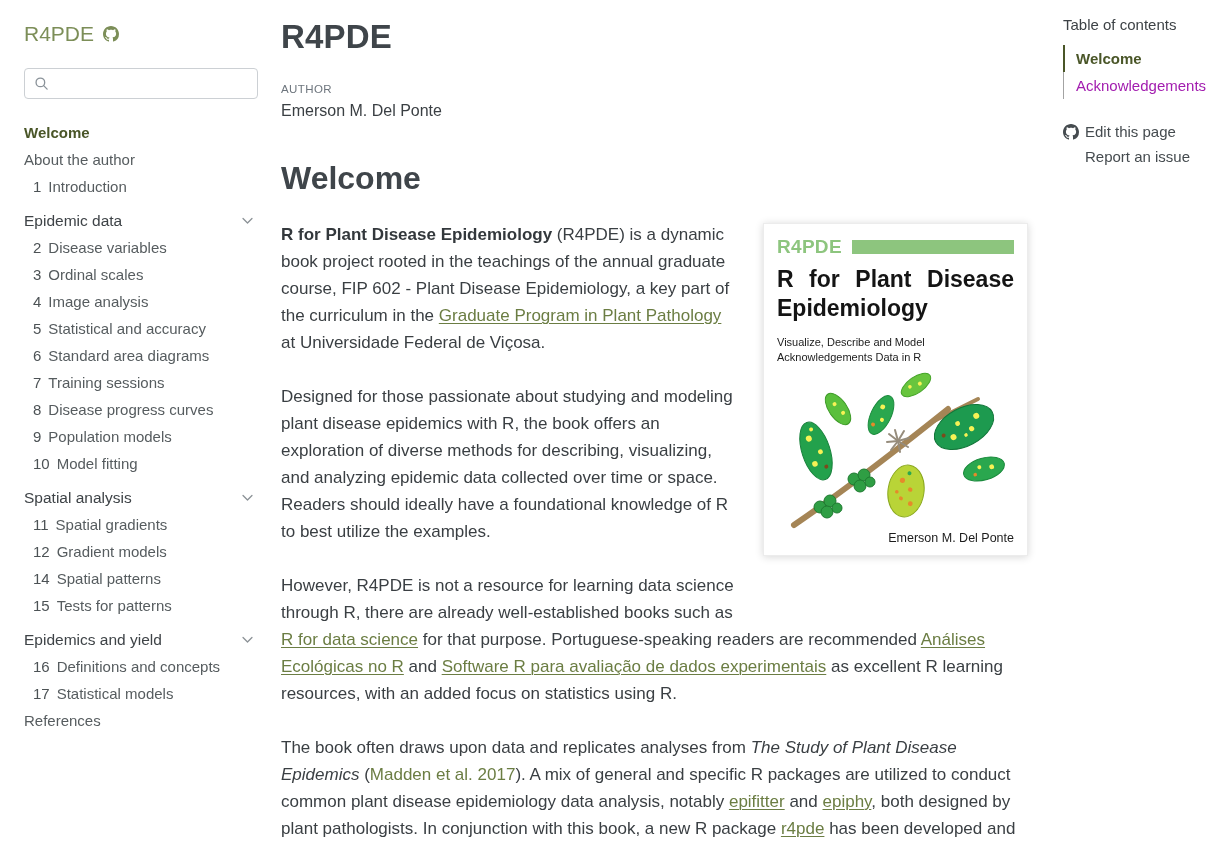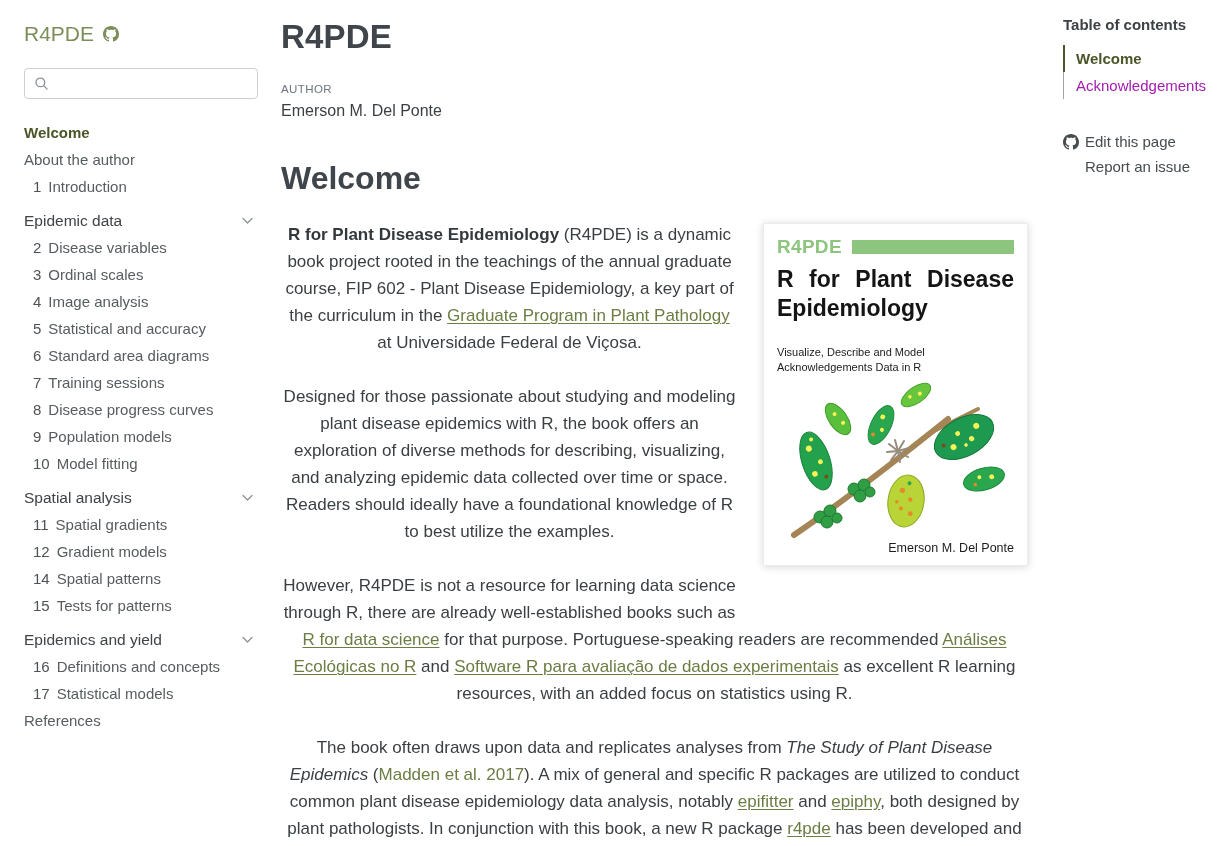--- a/index.html
+++ b/index.html
@@ -34,42 +34,42 @@
   .nav-section{margin-top:7px;color:var(--nav-section);font-size:15.5px;gap:24px;}
   .nav-section .nav-label{color:var(--nav-section);}
   .nav-chevron{margin-left:auto;margin-right:4px;display:flex;align-items:center;color:#8b9196;}
 
   
   .main{padding:0 24px 0 11px;}
   .site-title{font-size:33px;font-weight:700;color:var(--heading);margin:2px 0 27px;letter-spacing:.2px;}
   .author-label{font-size:11.5px;color:var(--muted);letter-spacing:.4px;margin-bottom:7px;}
   .author-name{font-size:16px;color:var(--text);}
   .page-heading{font-size:32px;font-weight:700;color:var(--heading);margin:40px 0 24px;}
-  .article p{font-size:17px;line-height:27px;margin-bottom:27px;color:var(--text);text-align:center;}
+  .article p{font-size:17px;line-height:27px;margin-bottom:27px;color:var(--text);}
   .article a.content-link{color:var(--accent);text-decoration:underline;text-underline-offset:2px;text-decoration-thickness:1px;}
   .article a.content-link.plain{text-decoration:none;}
   .article strong{font-weight:700;color:#33383c;}
   .article em{font-style:italic;}
 
   
   .cover{float:right;width:265px;margin:2px 0 48px 25px;background:#fff;border:1px solid #ececec;box-shadow:0 1px 8px rgba(0,0,0,.16);padding:12px 13px 10px;}
   .cover-brand-row{display:flex;align-items:center;gap:10px;margin-bottom:7px;}
   .cover-brand{color:var(--cover-green);font-weight:700;font-size:19px;letter-spacing:.3px;}
   .cover-bar{flex:1;height:14px;background:var(--cover-green);}
   .cover-title{font-size:23px;line-height:1.28;font-weight:700;color:#141414;text-align:justify;}
-  .cover-sub{margin-top:21px;font-size:11px;line-height:1.35;color:#1c1c1c;}
+  .cover-sub{margin-top:11px;font-size:11px;line-height:1.35;color:#1c1c1c;}
   .cover-art{display:block;margin:2px auto 0;}
   .cover-author{text-align:right;font-size:12.5px;color:#1c1c1c;margin-top:-2px;}
 
   
   .toc{padding-left:11px;padding-right:6px;font-size:15px;}
-  .toc-heading{color:#3d4246;margin:0 0 12px;font-weight:700;font-size:15px;}
+  .toc-heading{color:#3d4246;margin:0 0 12px;font-weight:400;font-size:15px;}
   .toc-item{display:block;text-decoration:none;color:#a21caf;border-left:1px solid #a3a3a3;padding:4px 0 4px 12px;line-height:19px;}
   .toc-item.active{border-left:2px solid var(--accent-dark);padding-left:11px;color:var(--accent-dark);font-weight:700;}
-  .toc-actions{margin-top:30px;}
+  .toc-actions{margin-top:20px;}
   .toc-action{display:flex;align-items:center;gap:6px;text-decoration:none;color:#454b4f;padding:3px 0;line-height:19px;}
   .toc-action .icon-slot{width:16px;display:flex;align-items:center;justify-content:center;flex:0 0 16px;}
 </style>
 </head>
 <body>
 
 <div class="page">
 
   <nav class="sidebar">
     <div class="sidebar-title-row">

